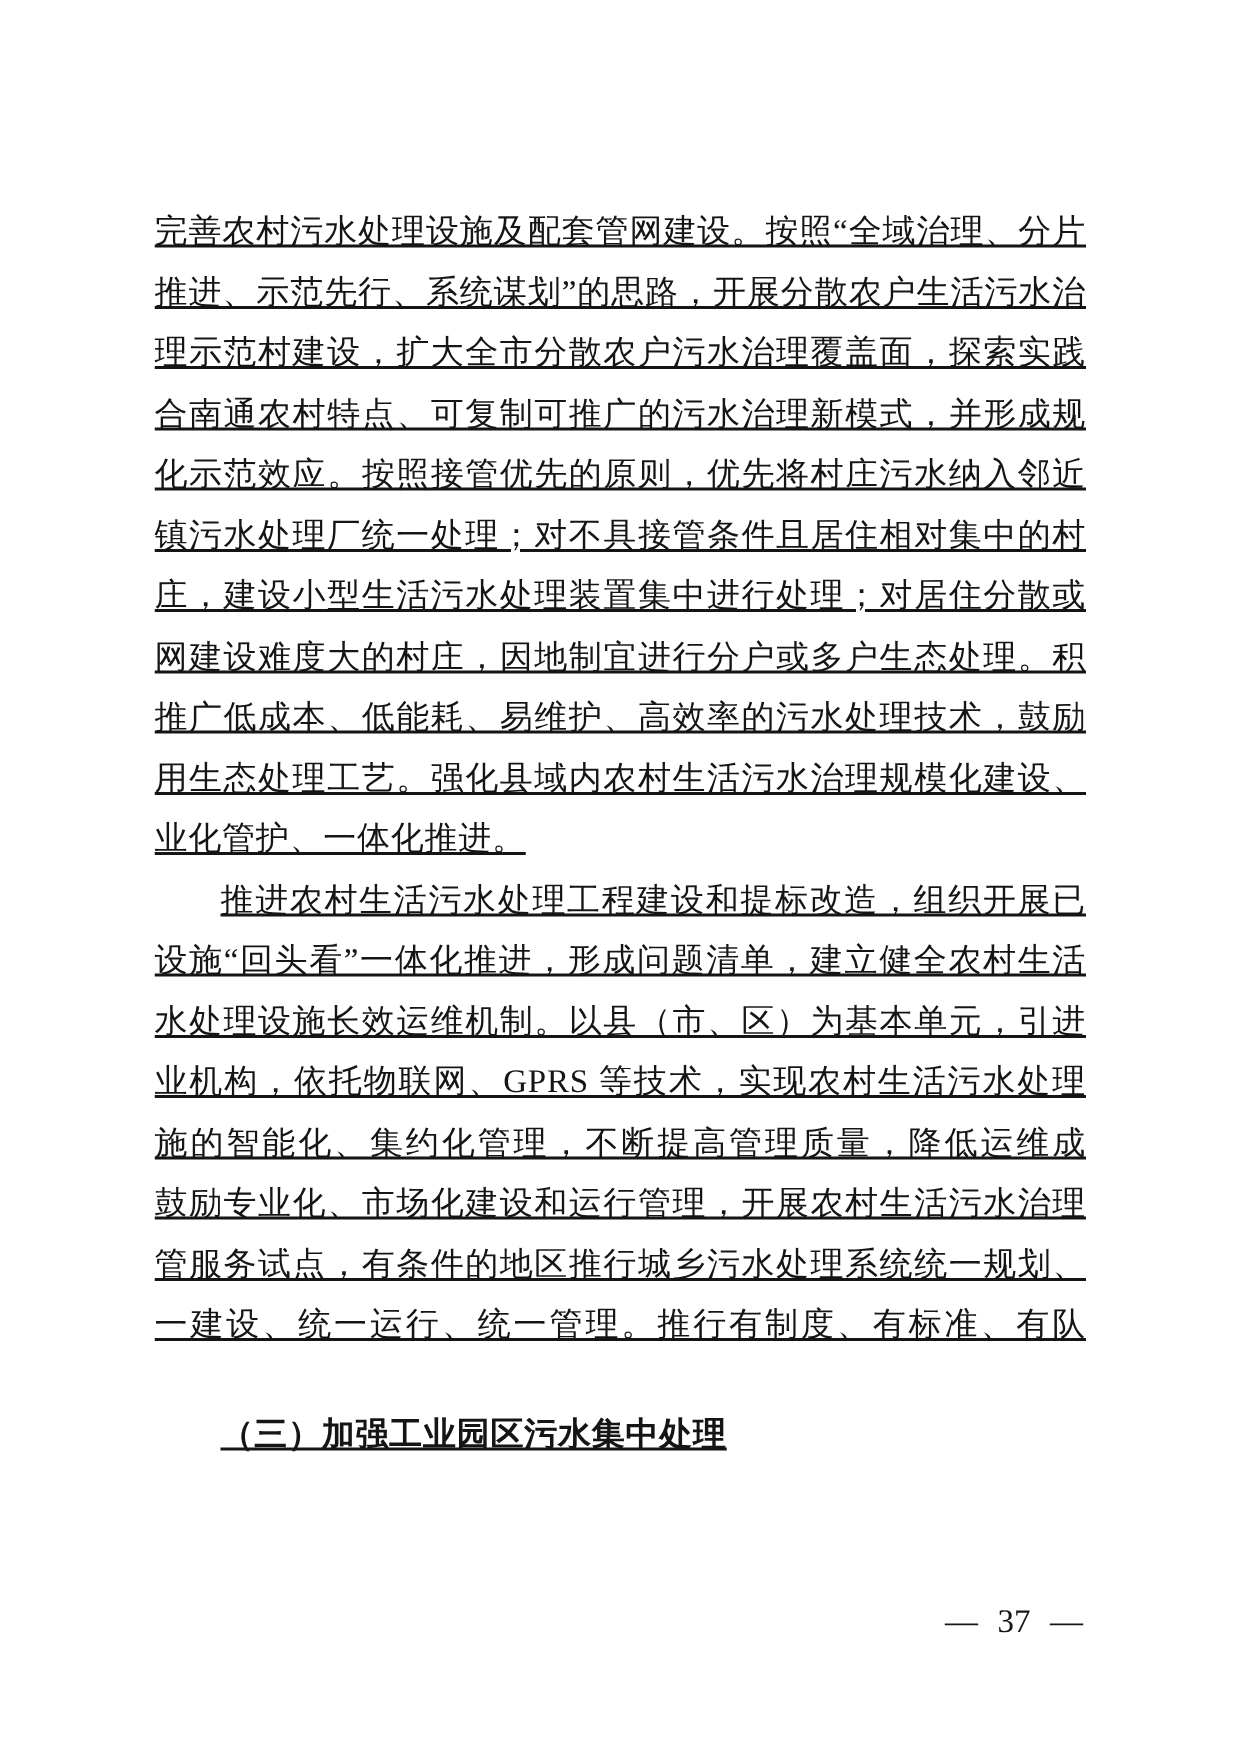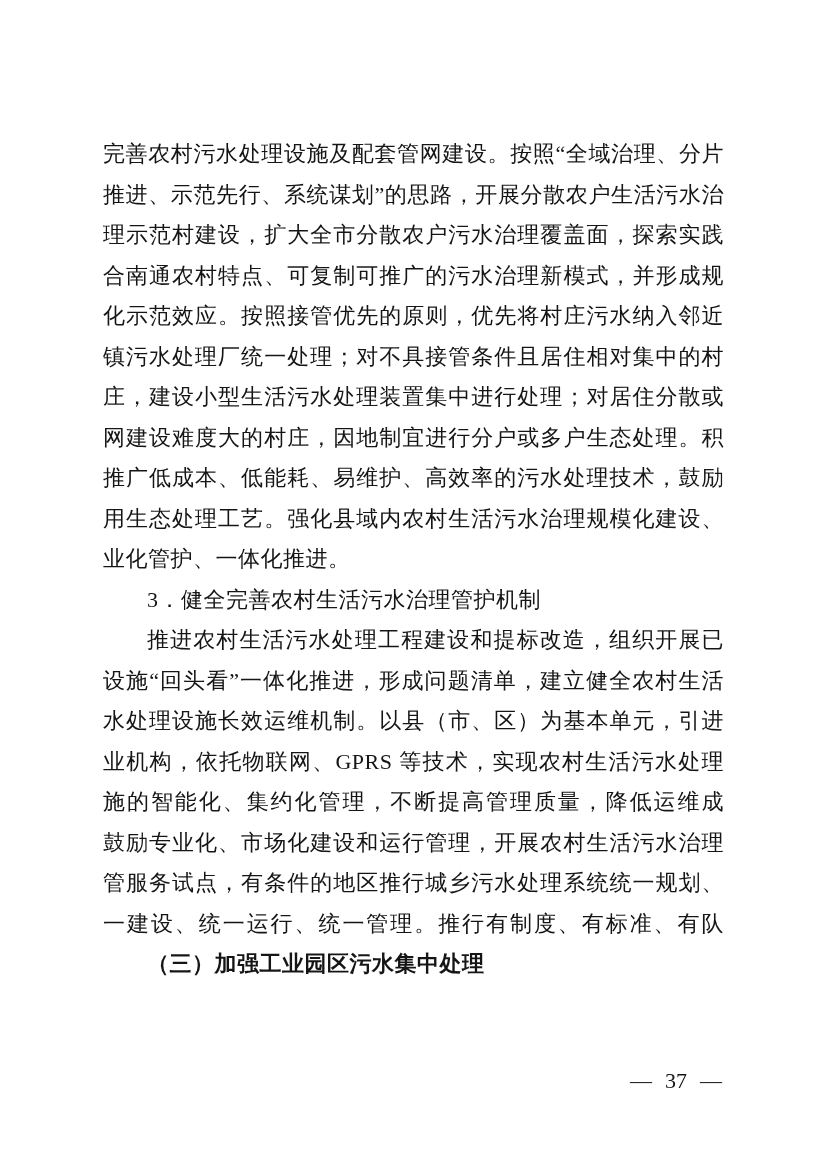--- a/index.html
+++ b/index.html
@@ -18,20 +18,21 @@
   .page {
     position: absolute;
     inset: 0;
     background: #ffffff;
   }
   .doc-body {
     position: absolute;
     left: 103px;
     top: 134px;
     width: 621px;
+    text-decoration: underline;
   }
   .line {
     font-size: 22px;
     line-height: 40.5px;
     height: 40.5px;
     text-align: justify;
     text-justify: inter-character;
     letter-spacing: 0.5px;
     white-space: normal;
     overflow: hidden;
@@ -40,20 +41,21 @@
     text-align-last: justify;
   }
   .line.end {
     text-align-last: auto;
   }
   .line.indent {
     text-indent: 2em;
   }
   .line.bold {
     font-weight: 700;
+    margin-top: 32px;
   }
   .footer {
     position: absolute;
     top: 1067px;
     right: 104px;
     font-size: 22px;
     line-height: 28px;
     display: inline-flex;
     align-items: center;
     gap: 13px;
@@ -69,21 +71,20 @@
       <div class="line fill">推进、示范先行、系统谋划”的思路，开展分散农户生活污水治</div>
       <div class="line fill">理示范村建设，扩大全市分散农户污水治理覆盖面，探索实践符</div>
       <div class="line fill">合南通农村特点、可复制可推广的污水治理新模式，并形成规模</div>
       <div class="line fill">化示范效应。按照接管优先的原则，优先将村庄污水纳入邻近城</div>
       <div class="line fill">镇污水处理厂统一处理；对不具接管条件且居住相对集中的村</div>
       <div class="line fill">庄，建设小型生活污水处理装置集中进行处理；对居住分散或管</div>
       <div class="line fill">网建设难度大的村庄，因地制宜进行分户或多户生态处理。积极</div>
       <div class="line fill">推广低成本、低能耗、易维护、高效率的污水处理技术，鼓励采</div>
       <div class="line fill">用生态处理工艺。强化县域内农村生活污水治理规模化建设、专</div>
       <div class="line end">业化管护、一体化推进。</div>
-      <div class="line end indent">3．健全完善农村生活污水治理管护机制</div>
       <div class="line fill indent">推进农村生活污水处理工程建设和提标改造，组织开展已建</div>
       <div class="line fill">设施“回头看”一体化推进，形成问题清单，建立健全农村生活污</div>
       <div class="line fill">水处理设施长效运维机制。以县（市、区）为基本单元，引进专</div>
       <div class="line fill">业机构，依托物联网、GPRS 等技术，实现农村生活污水处理设</div>
       <div class="line fill">施的智能化、集约化管理，不断提高管理质量，降低运维成本。</div>
       <div class="line fill">鼓励专业化、市场化建设和运行管理，开展农村生活污水治理托</div>
       <div class="line fill">管服务试点，有条件的地区推行城乡污水处理系统统一规划、统</div>
       <div class="line fill">一建设、统一运行、统一管理。推行有制度、有标准、有队伍、</div>
       <div class="line end indent bold">（三）加强工业园区污水集中处理</div>
     </div>

